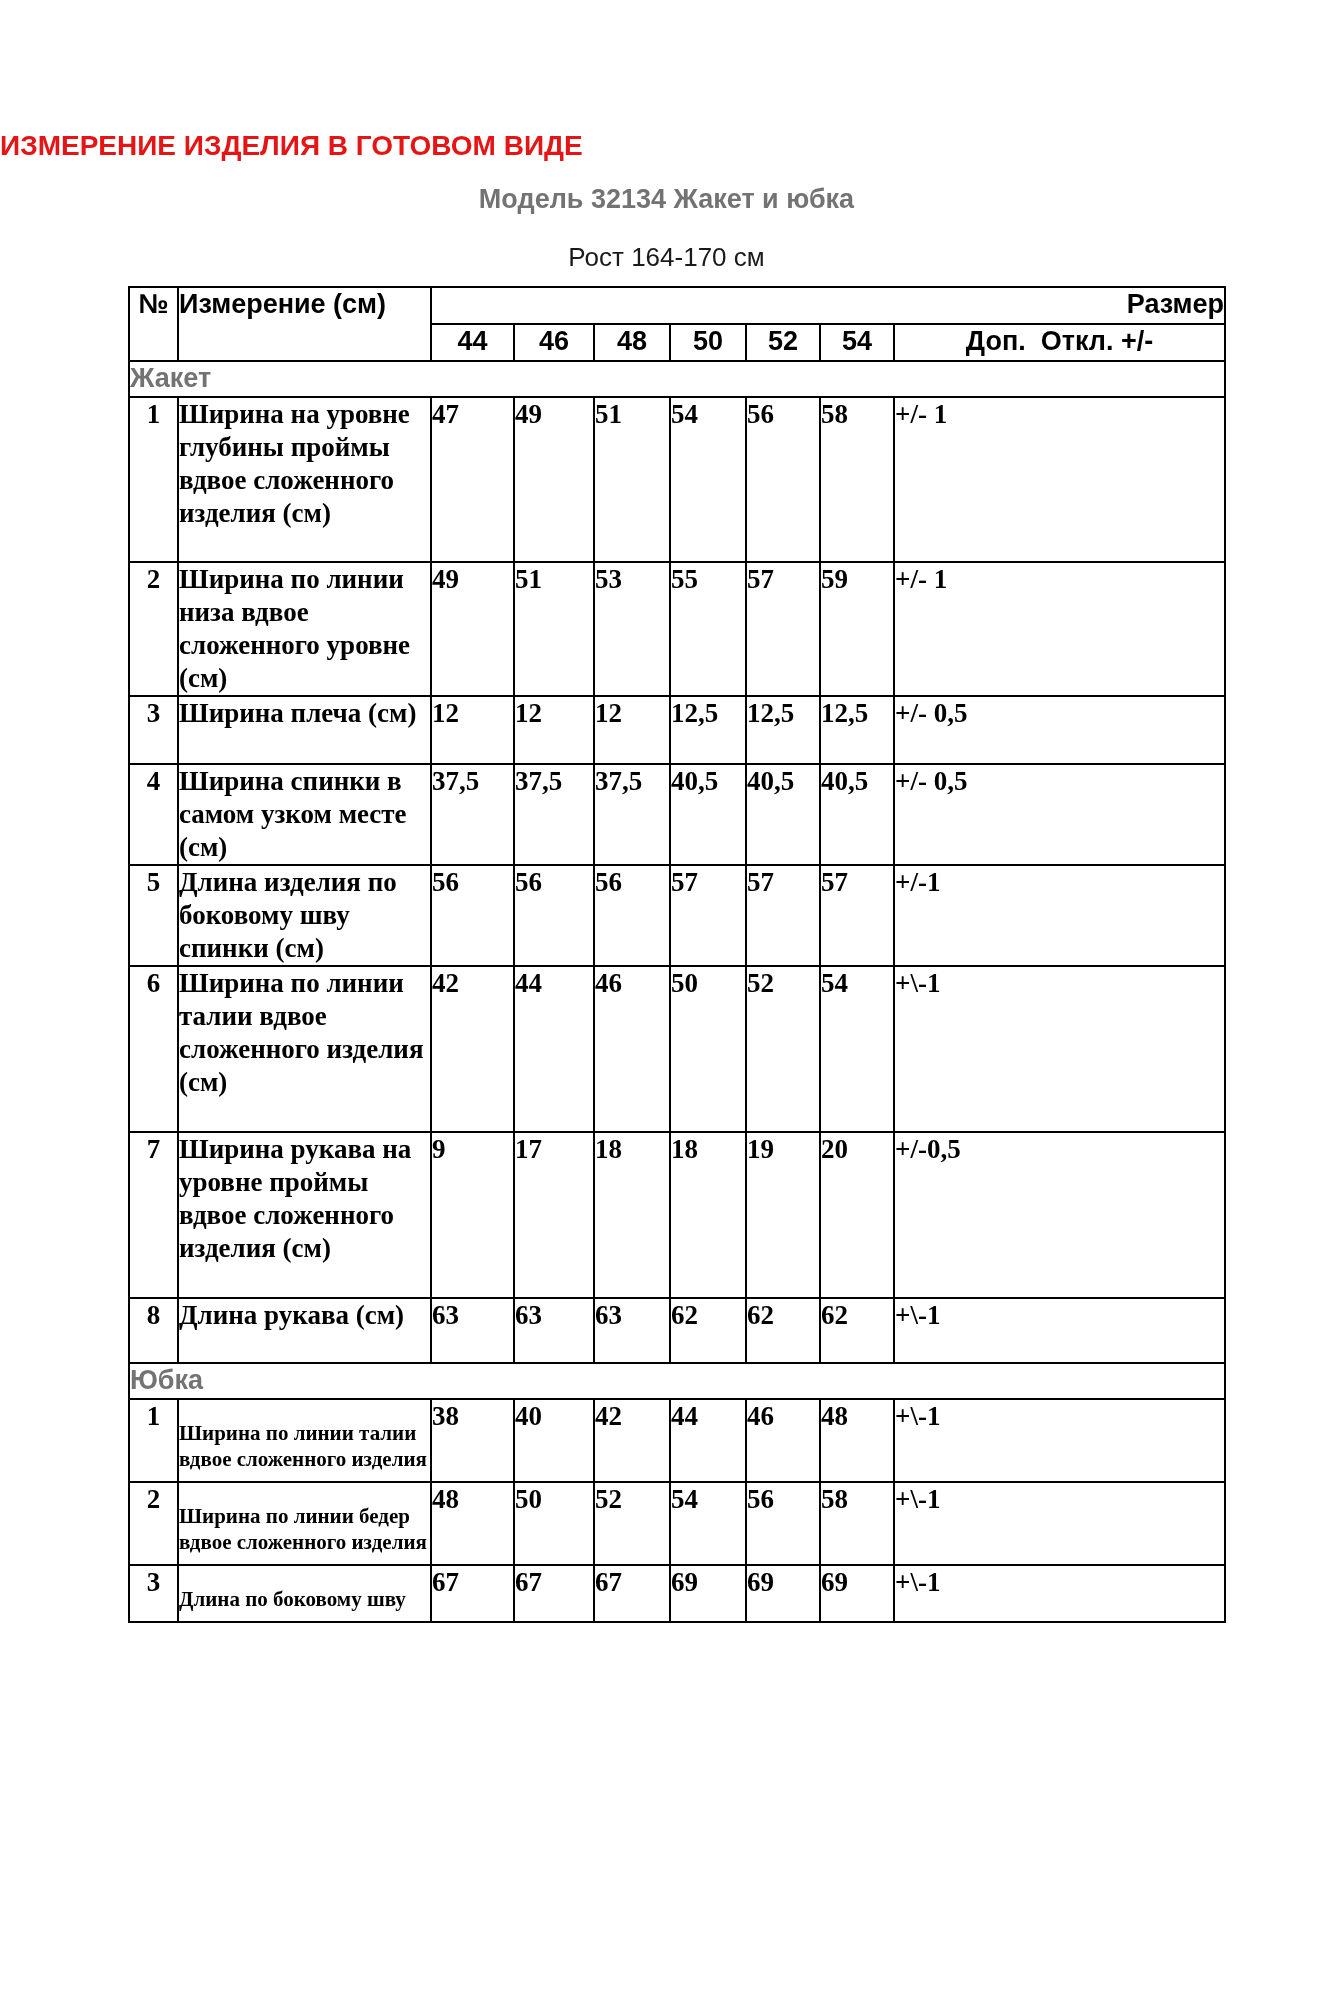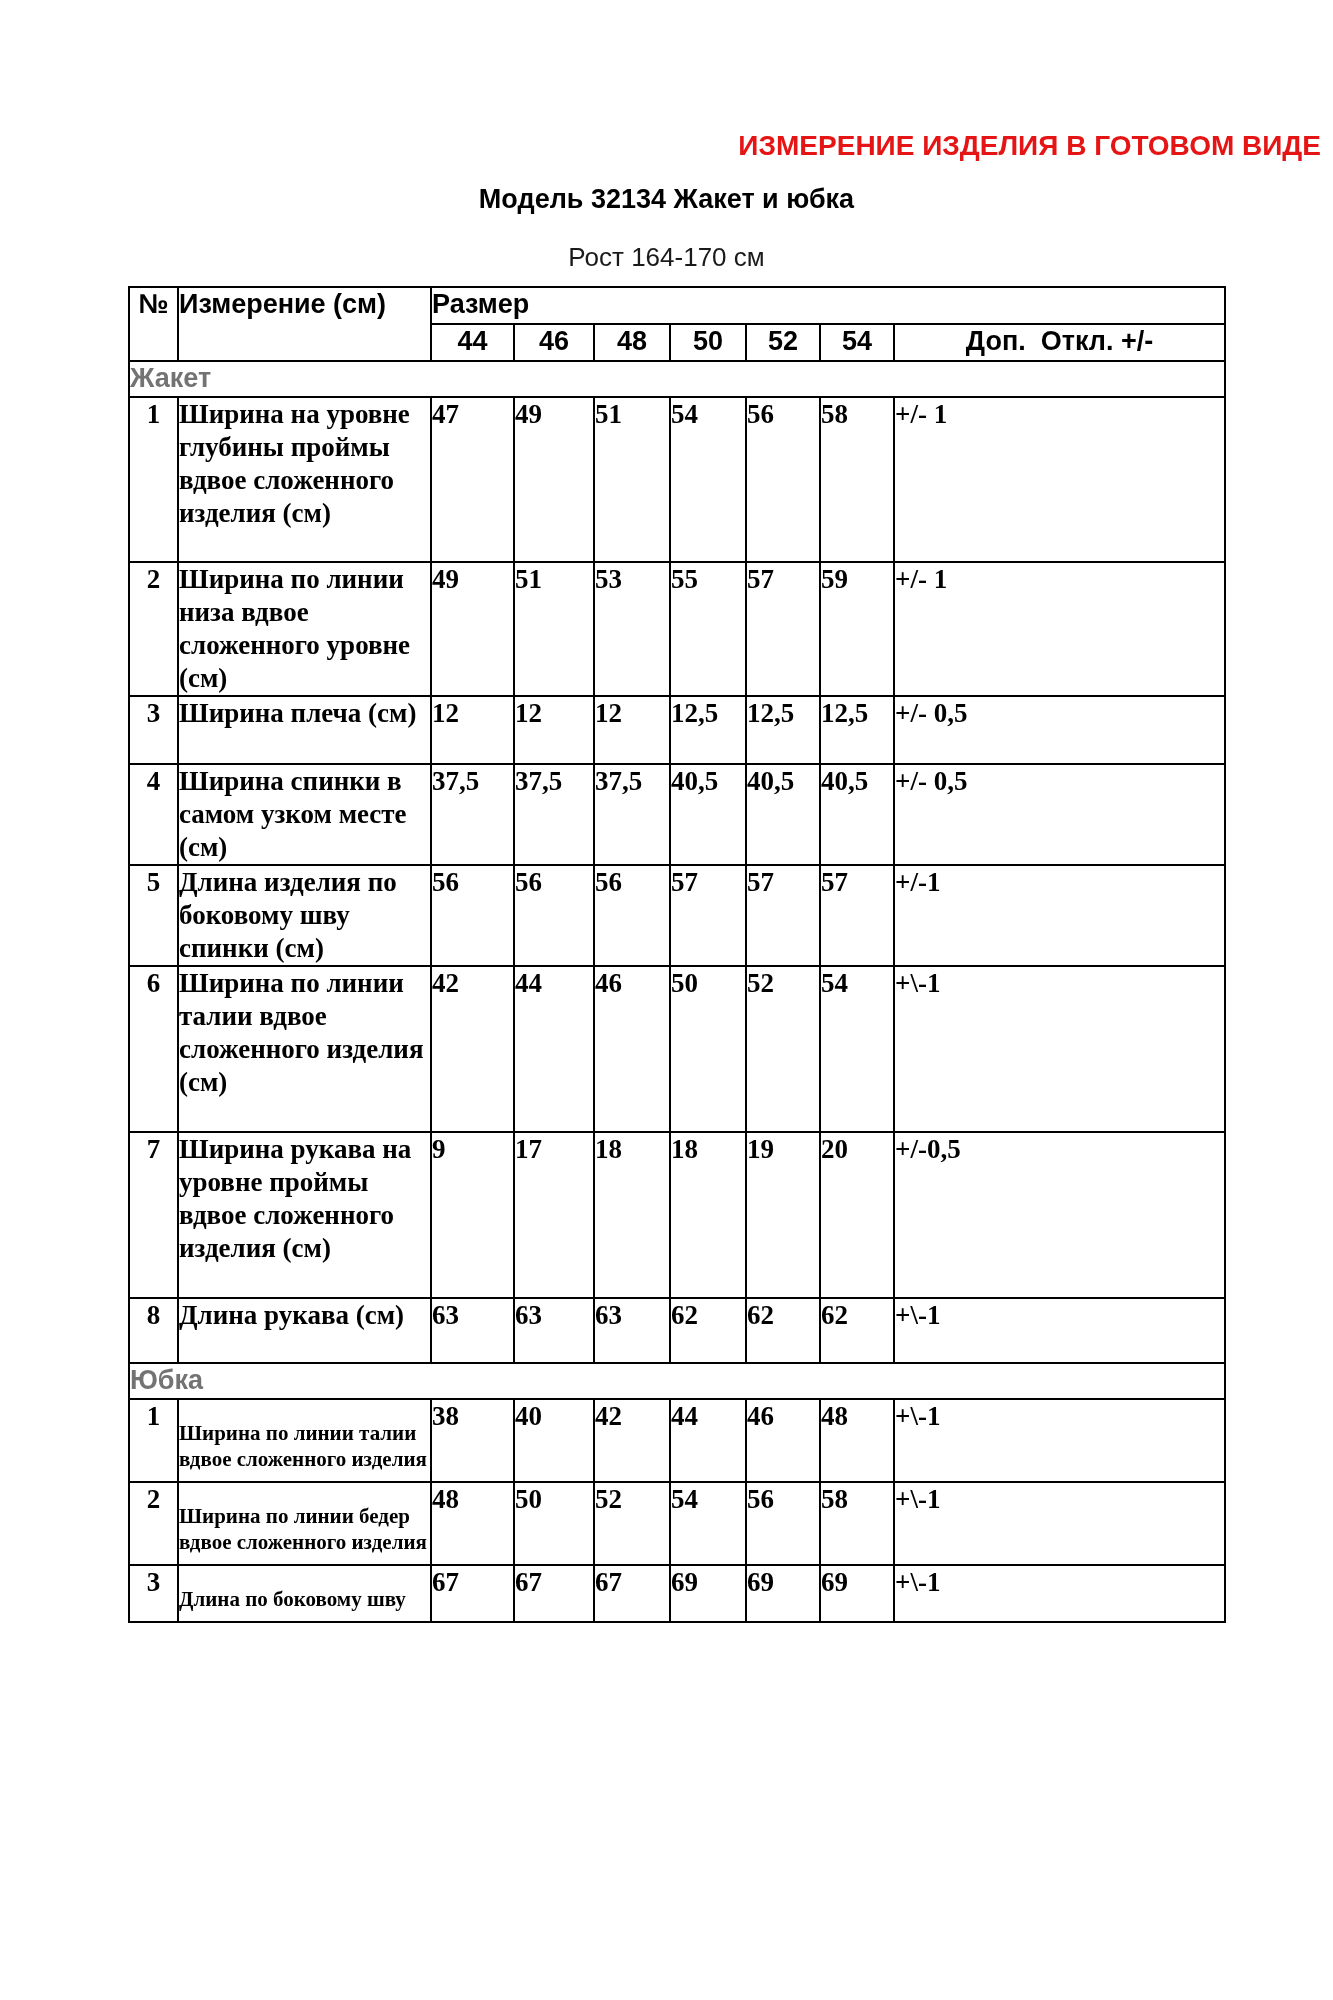--- a/index.html
+++ b/index.html
@@ -1,26 +1,26 @@
 <!DOCTYPE html>
 <html><head>
 <meta charset="utf-8">
 <style>
   html,body{margin:0;padding:0;}
   body{
     width:1333px;height:2000px;background:#ffffff;position:relative;
     font-family:"Liberation Sans",sans-serif;color:#000;
   }
   .title{
-    margin:130px 12px 0 0;text-align:right;
+    margin:130px 12px 0 0;text-align:left;
     font:bold 28px/1.15 "Liberation Sans",sans-serif;color:#e51515;
   }
   .subtitle{
     margin:22px 0 0 0;text-align:center;
-    font:bold 27px/1.15 "Liberation Sans",sans-serif;color:#000000;
+    font:bold 27px/1.15 "Liberation Sans",sans-serif;color:#737373;
   }
   .height-note{
     margin:28px 0 0 0;text-align:center;
     font:normal 26px/1.15 "Liberation Sans",sans-serif;color:#1a1a1a;
   }
   table.size-table{
     margin:13px 0 0 128px;width:1096px;
     border-collapse:collapse;table-layout:fixed;
   }
   table.size-table th, table.size-table td{
@@ -28,21 +28,21 @@
   }
   th.corner{
     font:bold 27px/1.2 "Liberation Sans",sans-serif;text-align:center;
     vertical-align:top;padding-top:3px;
   }
   th.measure-h{
     font:bold 27px/1.2 "Liberation Sans",sans-serif;text-align:left;
     vertical-align:top;padding:3px 4px 0 12px;
   }
   th.group-h{
-    font:bold 27px/1.2 "Liberation Sans",sans-serif;text-align:left;
+    font:bold 27px/1.2 "Liberation Sans",sans-serif;text-align:right;
     vertical-align:middle;height:35px;
   }
   th.size-h{
     font:bold 27px/1.2 "Liberation Sans",sans-serif;text-align:center;
     vertical-align:middle;height:35px;
   }
   th.tol-h{
     font:bold 27px/1.2 "Liberation Sans",sans-serif;text-align:center;
     vertical-align:middle;white-space:pre-wrap;
   }

